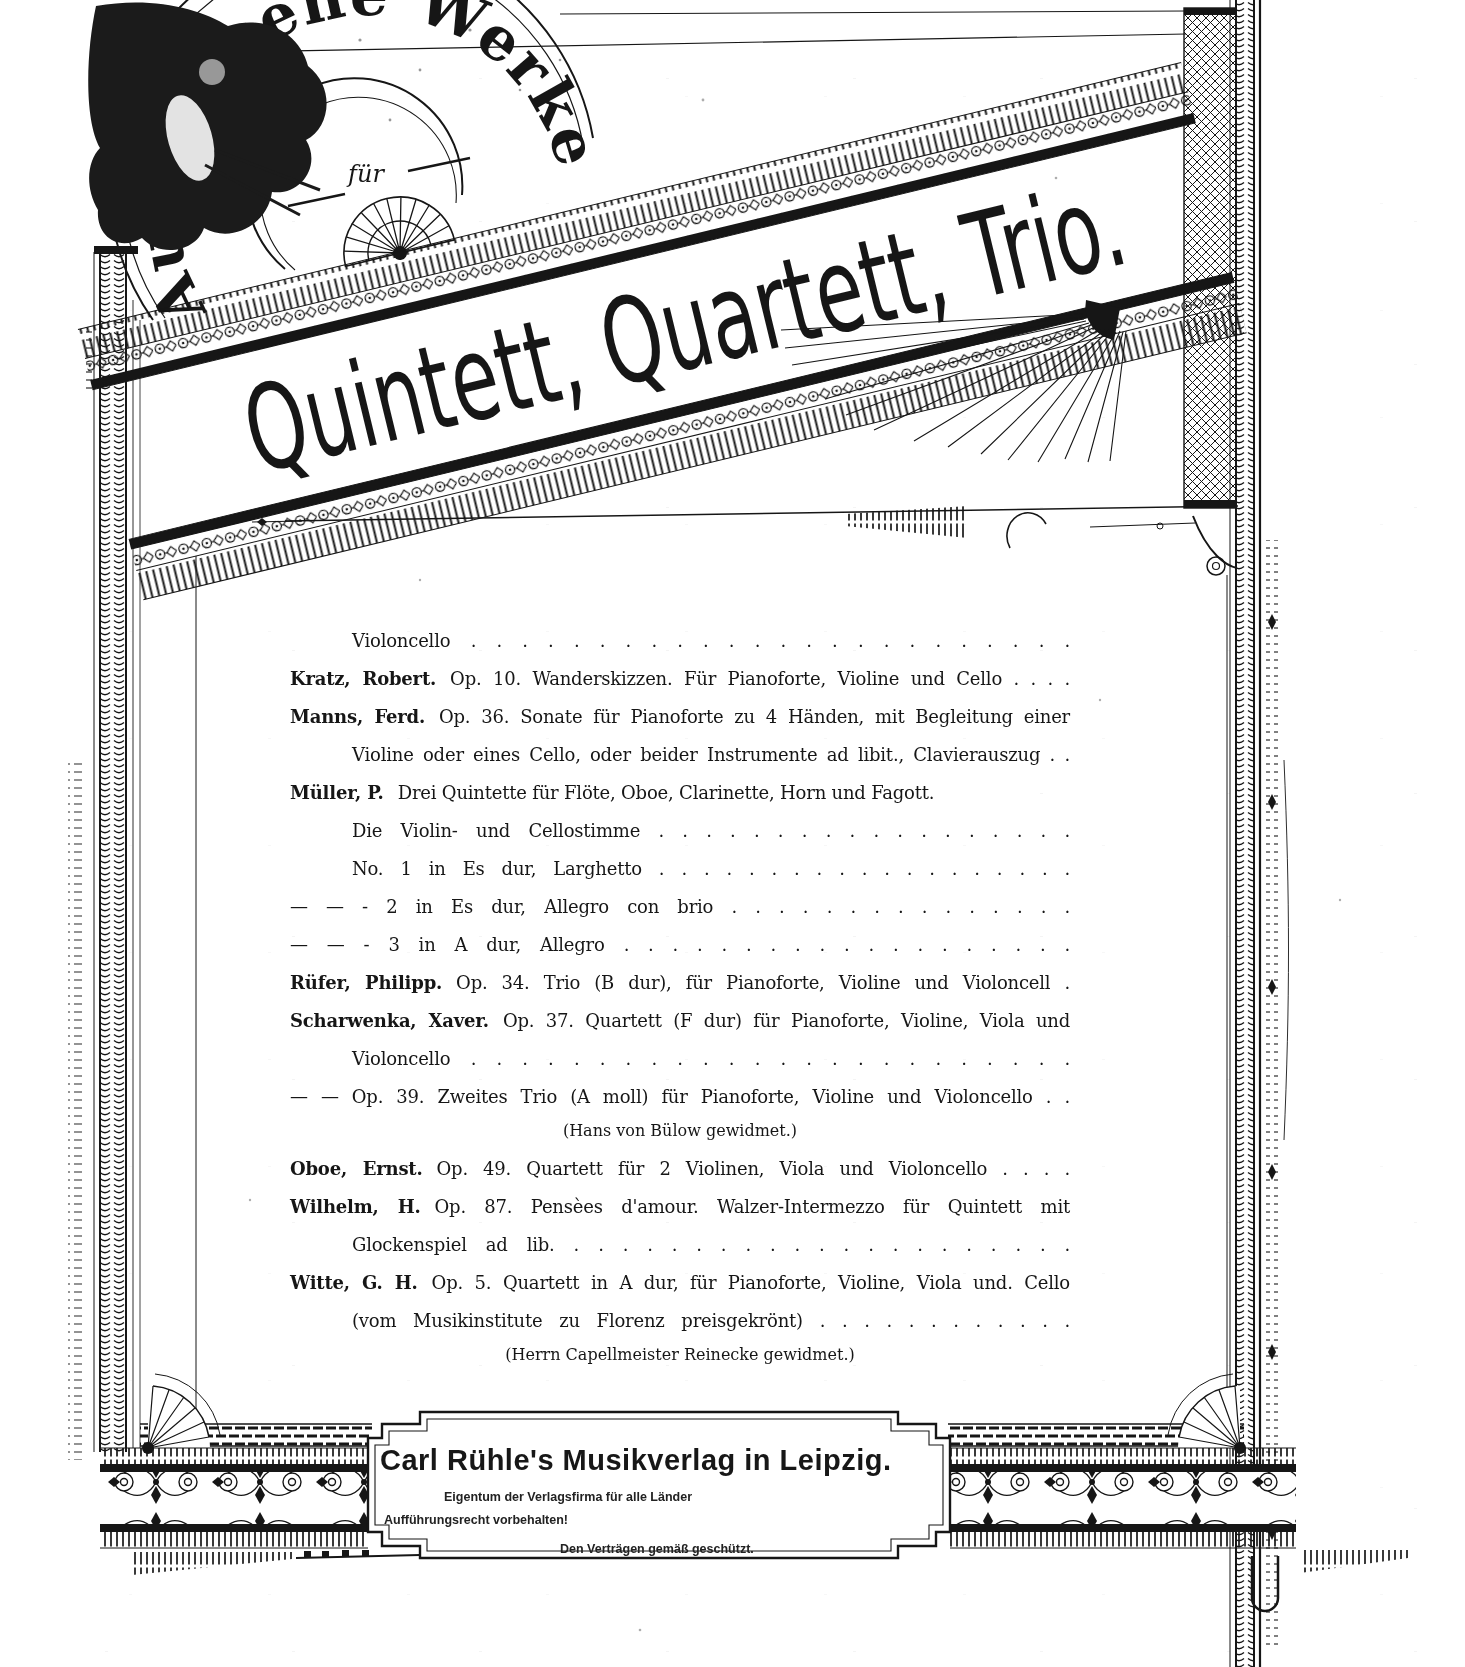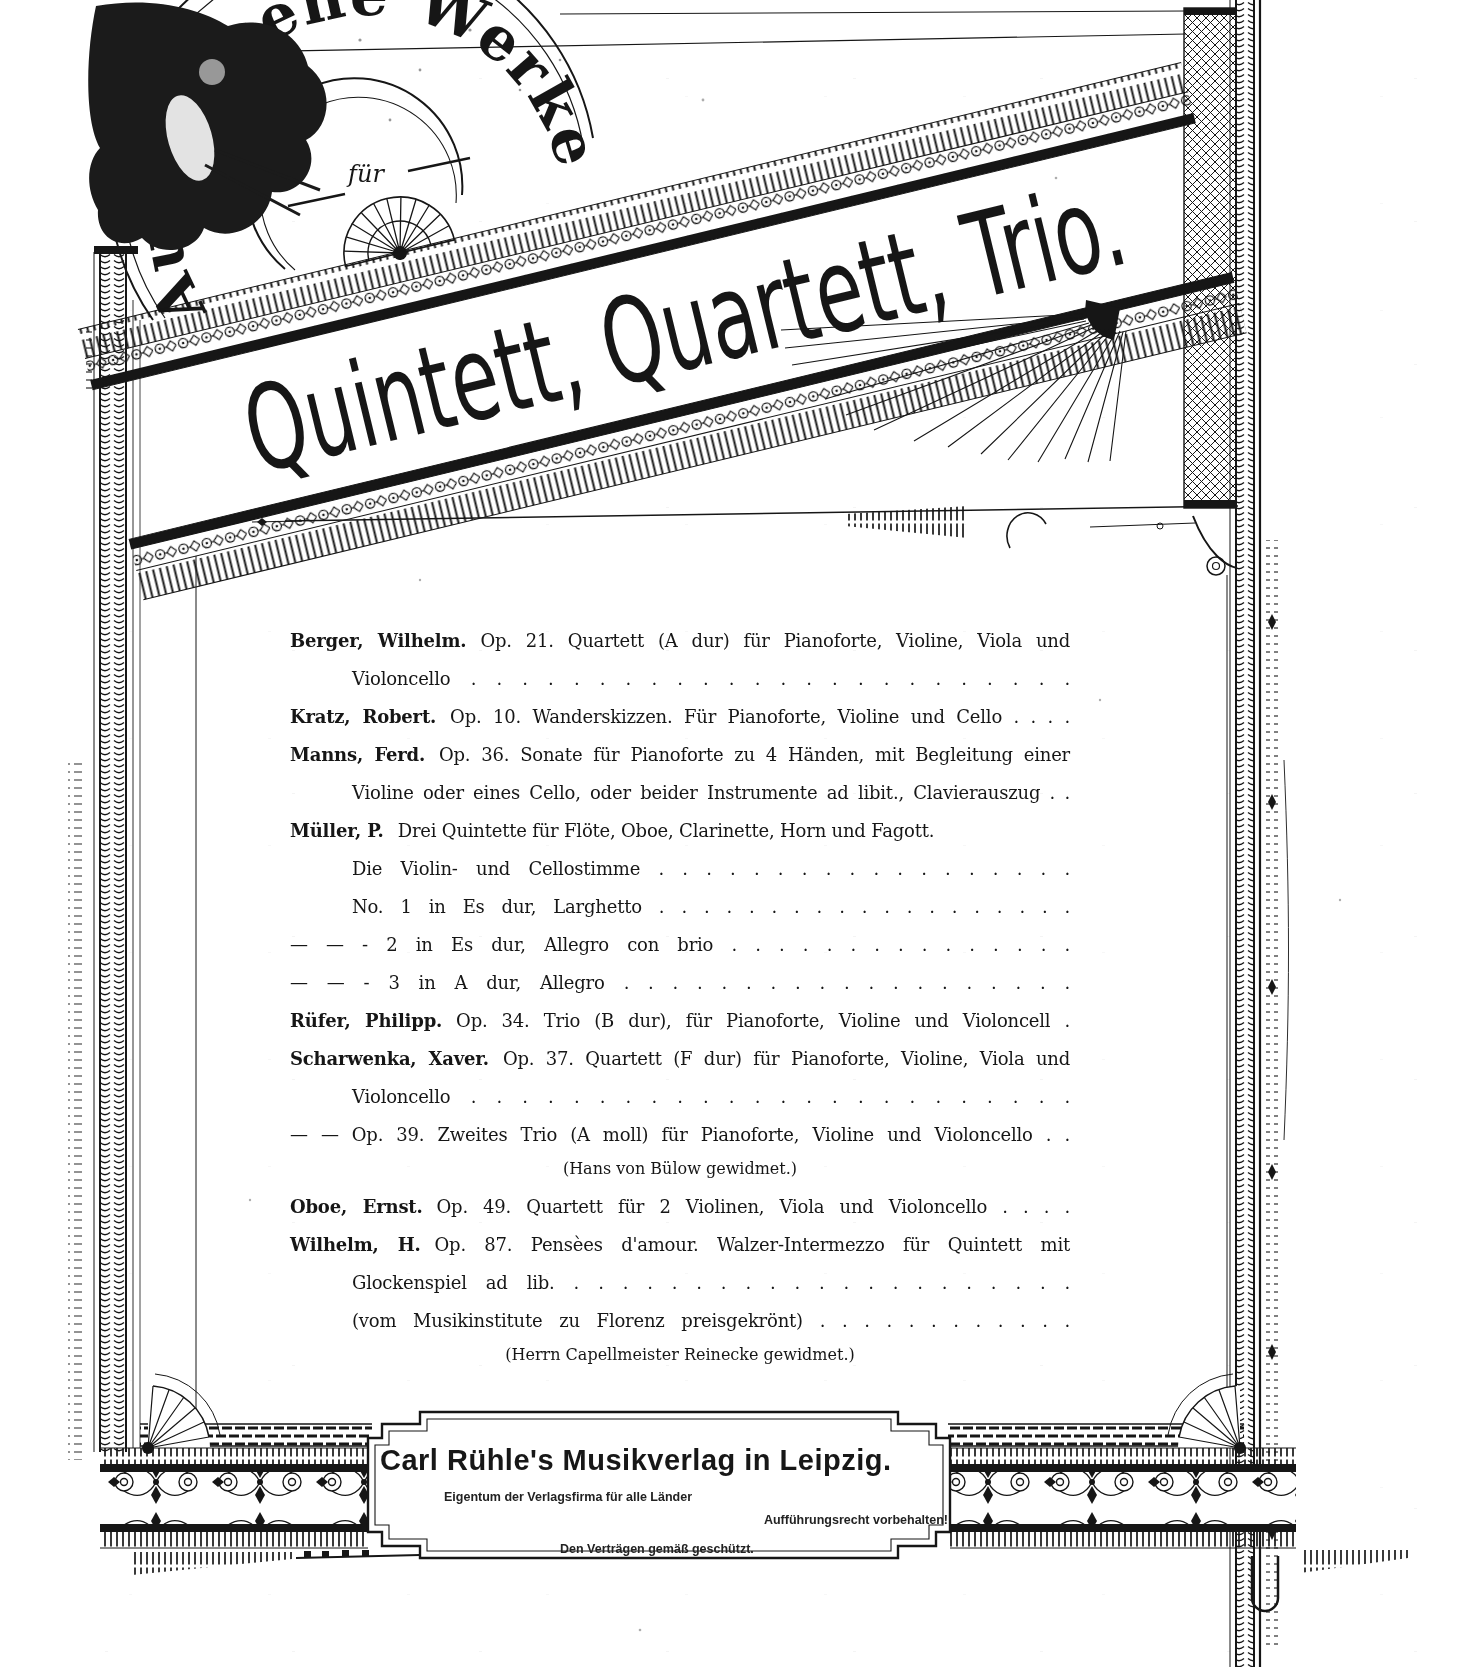--- a/index.html
+++ b/index.html
@@ -20,21 +20,21 @@
   .wline.dash{}
   .wline .comp{font-weight:bold;margin-right:14px;}
   .wline.dedication{height:34px;line-height:30px;text-align:center;font-size:16px;letter-spacing:0;}
 
   
   .pub-title{left:380px;top:1444px;width:556px;text-align:left;
              font-family:"Liberation Sans",sans-serif;font-weight:bold;font-size:29px;letter-spacing:0.5px;color:#171717;}
   .pub-small{font-family:"Liberation Sans",sans-serif;font-weight:bold;font-size:12.5px;color:#222;}
   .pub-left{left:388px;top:1490px;width:360px;text-align:center;}
   .pub-right{left:560px;top:1532px;width:374px;text-align:left;margin-top:10px;}
-  .pub-center{left:392px;top:1513px;width:556px;text-align:right;}
+  .pub-center{left:384px;top:1513px;width:556px;text-align:left;}
 </style>
 </head>
 <body>
 
 <div class="page">
 
 <svg class="art" width="1465" height="1667" viewBox="0 0 1465 1667" aria-hidden="true">
   <defs>
     <pattern id="p-cross" width="9" height="9" patternUnits="userSpaceOnUse">
       <path d="M0,9 L9,0 M0,0 L9,9" stroke="#161616" stroke-width="1"></path>
@@ -259,38 +259,38 @@
         <circle cx="1056" cy="178" r="1.3"></circle>
     <circle cx="420" cy="580" r="1.2"></circle>
         <circle cx="1100" cy="700" r="1.2"></circle>
         <circle cx="250" cy="1200" r="1.2"></circle>
     <circle cx="640" cy="1630" r="1.3"></circle>
         <circle cx="1340" cy="900" r="1.2"></circle>
   </g>
 </svg>
 
 <div id="works" class="overlay">
-      <div class="wline entry just"><span class="comp">Berger, Wilhelm.</span>Op. 21. Quartett (A dur) für Pianoforte, Violine, Viola und</div>
       <div class="wline cont just">Violoncello . . . . . . . . . . . . . . . . . . . . . . . .</div>
       <div class="wline entry just"><span class="comp">Kratz, Robert.</span>Op. 10. Wanderskizzen. Für Pianoforte, Violine und Cello . . . .</div>
       <div class="wline entry just"><span class="comp">Manns, Ferd.</span>Op. 36. Sonate für Pianoforte zu 4 Händen, mit Begleitung einer</div>
       <div class="wline cont just">Violine oder eines Cello, oder beider Instrumente ad libit., Clavierauszug . .</div>
       <div class="wline entry"><span class="comp">Müller, P.</span>Drei Quintette für Flöte, Oboe, Clarinette, Horn und Fagott.</div>
       <div class="wline cont just">Die Violin- und Cellostimme . . . . . . . . . . . . . . . . . .</div>
       <div class="wline cont just">No. 1 in Es dur, Larghetto . . . . . . . . . . . . . . . . . . .</div>
       <div class="wline dash just">— — - 2 in Es dur, Allegro con brio . . . . . . . . . . . . . . .</div>
       <div class="wline dash just">— — - 3 in A dur, Allegro . . . . . . . . . . . . . . . . . . .</div>
       <div class="wline entry just"><span class="comp">Rüfer, Philipp.</span>Op. 34. Trio (B dur), für Pianoforte, Violine und Violoncell .</div>
       <div class="wline entry just"><span class="comp">Scharwenka, Xaver.</span>Op. 37. Quartett (F dur) für Pianoforte, Violine, Viola und</div>
       <div class="wline cont just">Violoncello . . . . . . . . . . . . . . . . . . . . . . . .</div>
       <div class="wline dash just">— — Op. 39. Zweites Trio (A moll) für Pianoforte, Violine und Violoncello . .</div>
       <div class="wline dedication">(Hans von Bülow gewidmet.)</div>
       <div class="wline entry just"><span class="comp">Oboe, Ernst.</span>Op. 49. Quartett für 2 Violinen, Viola und Violoncello . . . .</div>
       <div class="wline entry just"><span class="comp">Wilhelm, H.</span>Op. 87. Pensèes d'amour. Walzer-Intermezzo für Quintett mit</div>
       <div class="wline cont just">Glockenspiel ad lib. . . . . . . . . . . . . . . . . . . . . .</div>
+      <div class="wline entry just"><span class="comp">Witte, G. H.</span>Op. 5. Quartett in A dur, für Pianoforte, Violine, Viola und. Cello</div>
       <div class="wline cont just">(vom Musikinstitute zu Florenz preisgekrönt) . . . . . . . . . . . .</div>
       <div class="wline dedication">(Herrn Capellmeister Reinecke gewidmet.)</div>
     </div>
 
 <div class="overlay pub-title">Carl Rühle's Musikverlag in Leipzig.</div>
 <div class="overlay pub-small pub-left">Eigentum der Verlagsfirma für alle Länder</div>
 <div class="overlay pub-small pub-right">Den Verträgen gemäß geschützt.</div>
 <div class="overlay pub-small pub-center">Aufführungsrecht vorbehalten!</div>
 
 </div>

